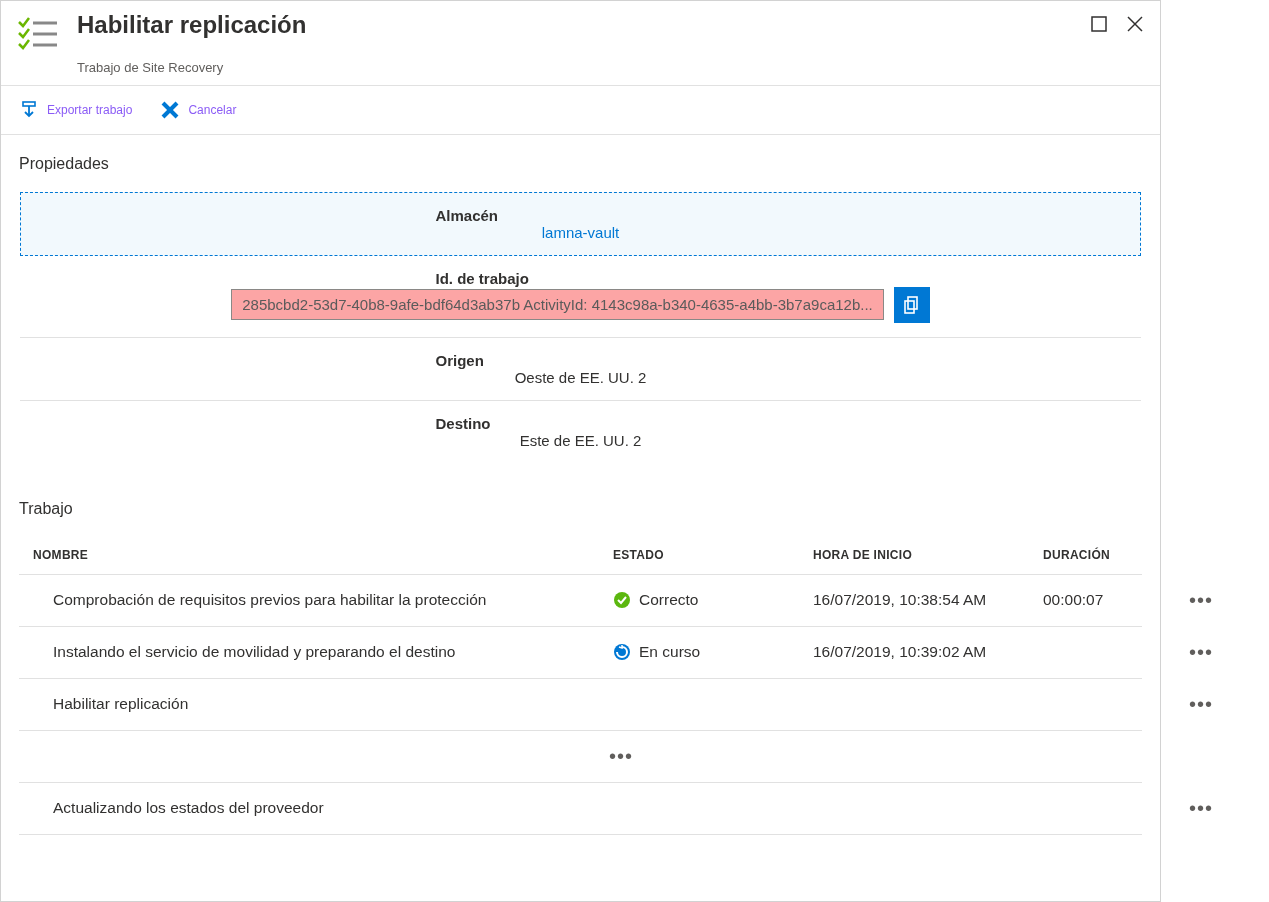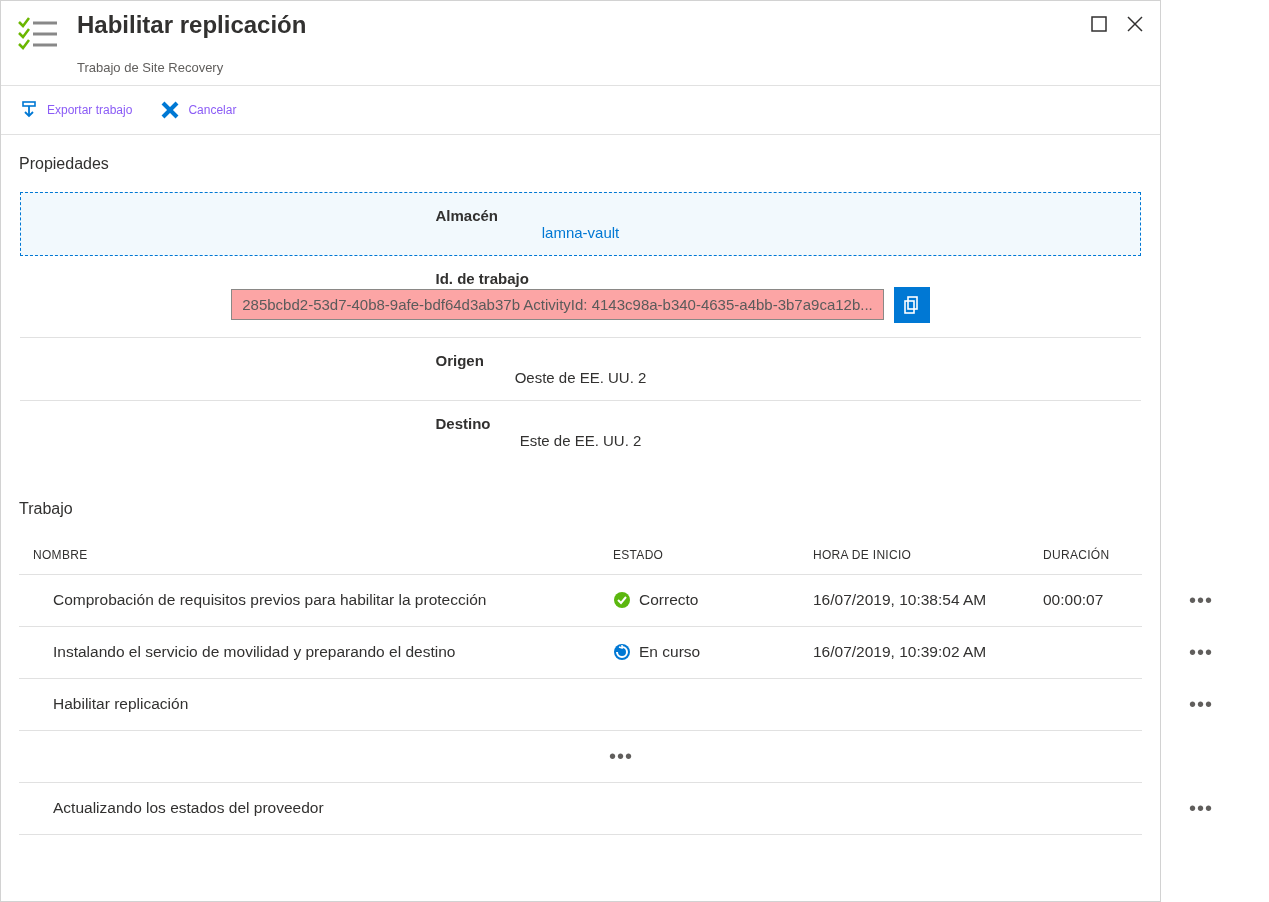--- a/index.html
+++ b/index.html
@@ -130,21 +130,21 @@
     cursor: pointer;
   }
   .copy-btn svg { width: 20px; height: 20px; stroke: #fff; fill: none;}
   
   .jobs-table { width: 100%; }
   .jobs-head {
     display: flex;
     padding: 12px 14px;
     border-bottom: 1px solid #e1e1e1;
     font-size: 12px;
-    font-weight: 400;
+    font-weight: 700;
     letter-spacing: 0.3px;
     color: #323130;
     align-items: center;
   }
   .col-name { flex: 0 0 580px; }
   .col-state { flex: 0 0 200px; }
   .col-start { flex: 0 0 230px; }
   .col-dur { flex: 0 0 130px; }
   .col-act { flex: 0 0 40px; text-align: right; }
   .job-row {

